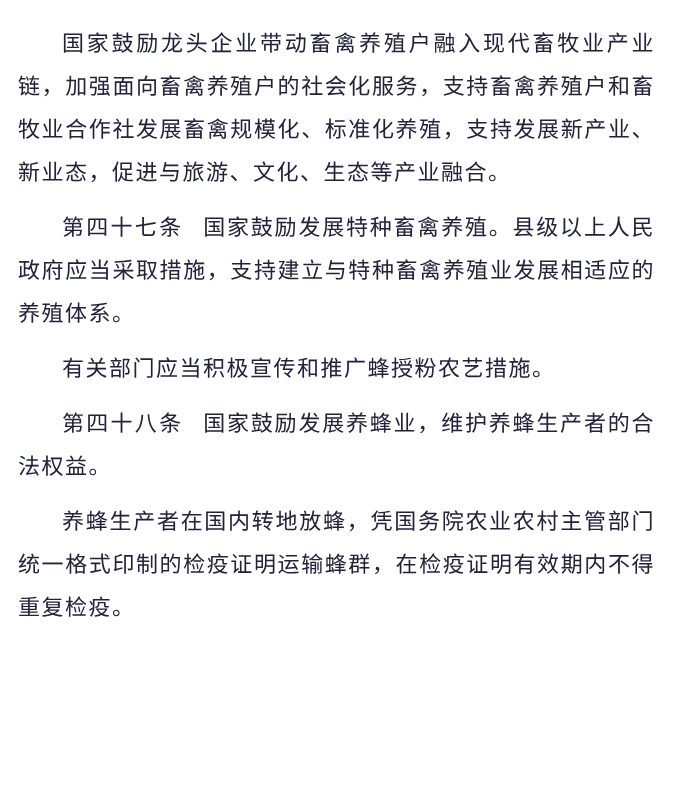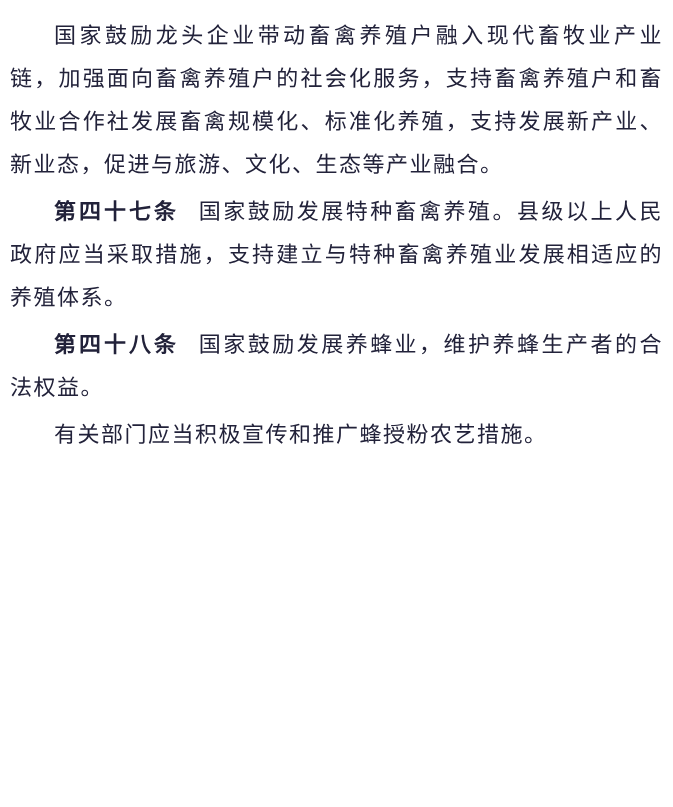--- a/index.html
+++ b/index.html
@@ -21,47 +21,48 @@
     left: 6px;
     right: 6px;
     color: #22223a;
     font-size: 22px;
     line-height: 43px;
     letter-spacing: 1.5px;
     text-align: justify;
     text-justify: inter-character;
   }
   .doc-body p {
-    margin: 4px;
+    margin: 12px;
     padding: 0;
     text-indent: 2em;
     word-break: break-all;
     overflow-wrap: anywhere;
   }
   .article-no {
-    font-weight: 700;
+    font-weight: 400;
     margin-right: 0.9em;
     font-family: "Liberation Sans", "DejaVu Sans", sans-serif;
     letter-spacing: 2px;
   }
   .article-no:empty {
     display: none;
   }
 </style>
 </head>
 <body>
 
 <div class="page">
   <div class="doc-body">
 
     <p><span>国家鼓励龙头企业带动畜禽养殖户融入现代畜牧业产业链，加强面向畜禽养殖户的社会化服务，支持畜禽养殖户和畜牧业合作社发展畜禽规模化、标准化养殖，支持发展新产业、新业态，促进与旅游、文化、生态等产业融合。</span></p>
 
     <p><b class="article-no">第四十七条</b><span>国家鼓励发展特种畜禽养殖。县级以上人民政府应当采取措施，支持建立与特种畜禽养殖业发展相适应的养殖体系。</span></p>
 
+    <p><span>有关部门应当积极宣传和推广蜂授粉农艺措施。</span></p>
+
     <p><b class="article-no">第四十八条</b><span>国家鼓励发展养蜂业，维护养蜂生产者的合法权益。</span></p>
-
-    <p><span>有关部门应当积极宣传和推广蜂授粉农艺措施。</span></p>
 
 
 
+    <p><span>养蜂生产者在国内转地放蜂，凭国务院农业农村主管部门统一格式印制的检疫证明运输蜂群，在检疫证明有效期内不得重复检疫。</span></p>
 
   </div>
 </div>
 
 </body></html>

